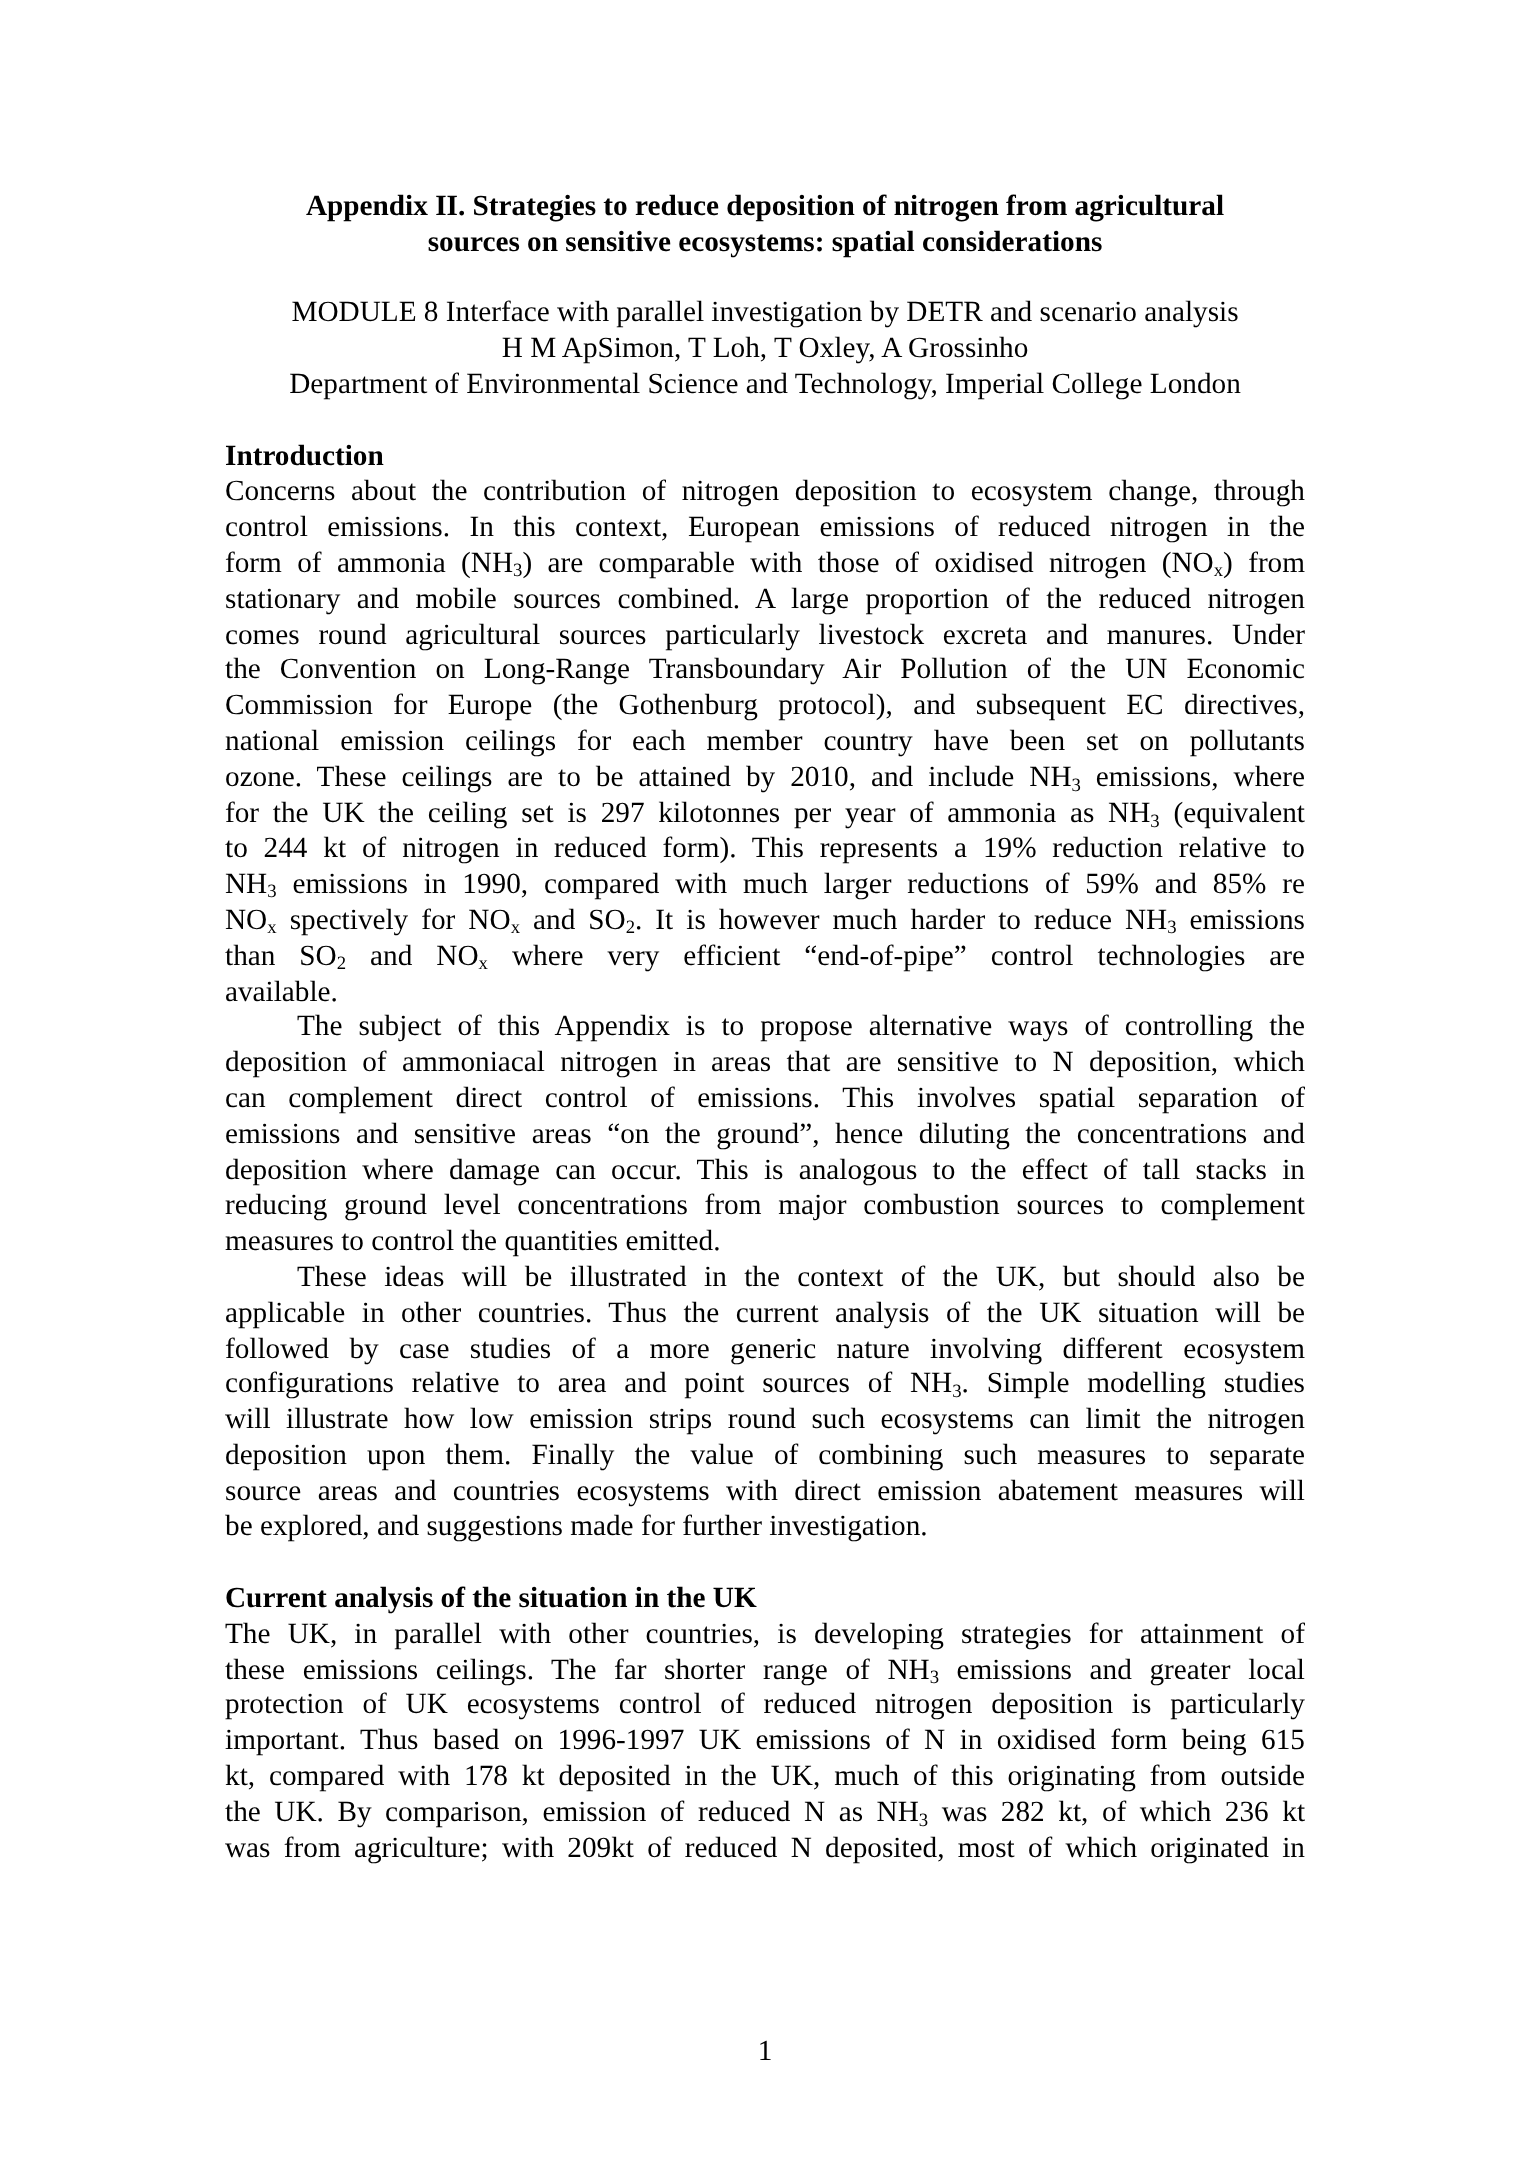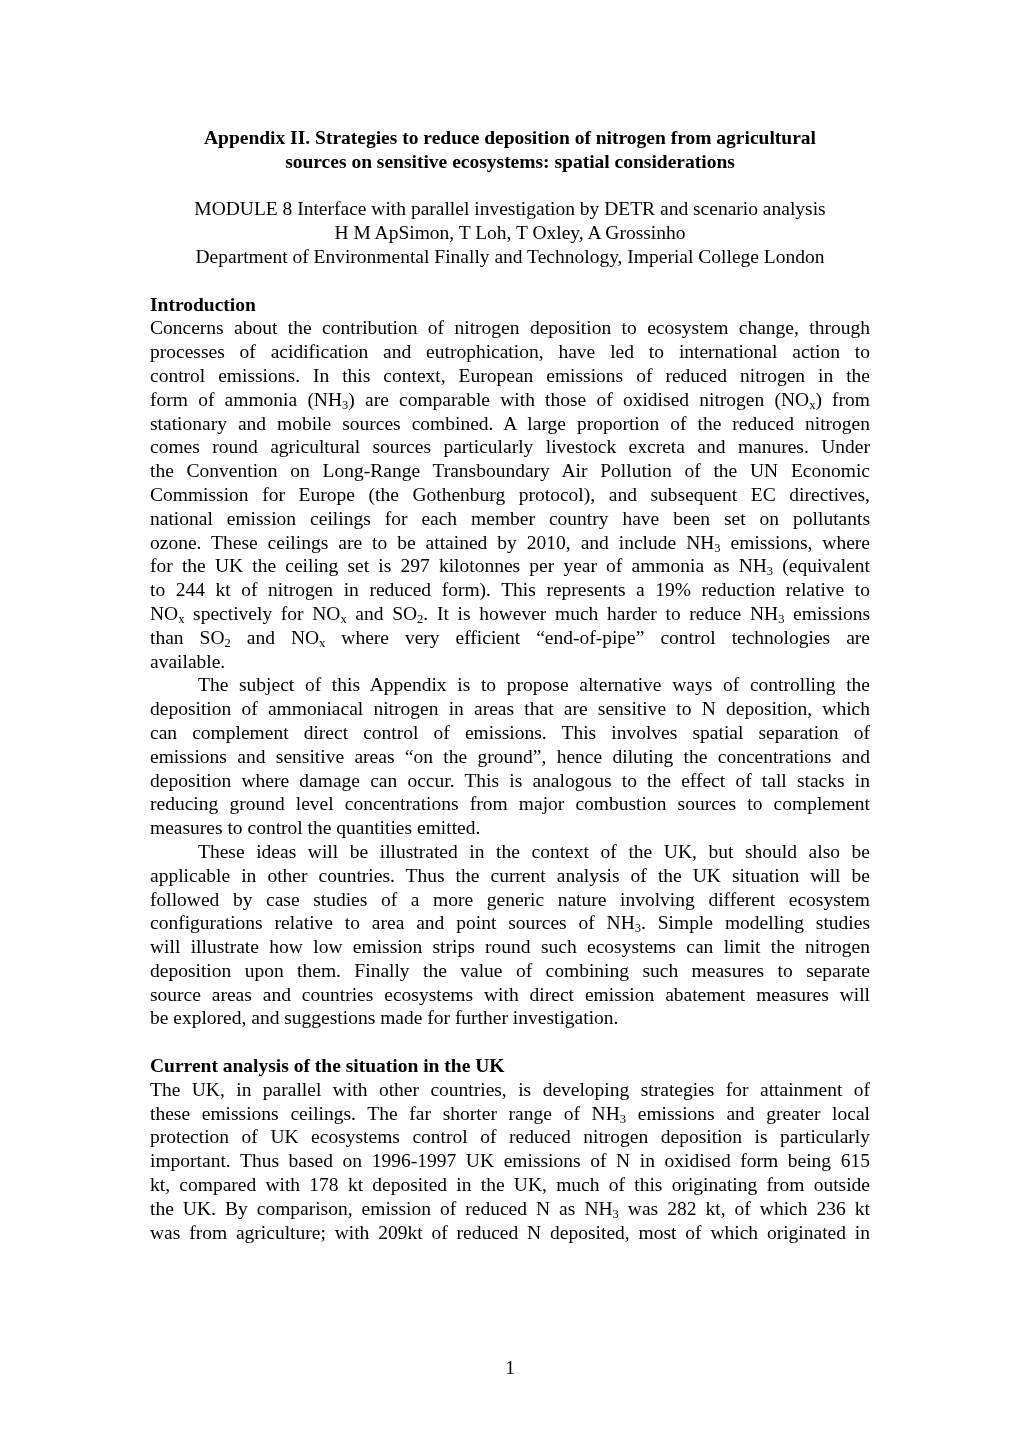--- a/index.html
+++ b/index.html
@@ -40,38 +40,38 @@
 <div class="page">
   <div class="content">
 
     <div class="line center bold">Appendix II.  Strategies to reduce deposition of nitrogen from agricultural</div>
     <div class="line center bold">sources on sensitive ecosystems: spatial considerations</div>
 
     <div class="blank"></div>
 
     <div class="line center">MODULE 8 Interface with parallel investigation by DETR and scenario analysis</div>
     <div class="line center">H M ApSimon, T Loh, T Oxley, A Grossinho</div>
-    <div class="line center">Department of Environmental Finally and Technology, Imperial College London</div>
+    <div class="line center">Department of Environmental Science and Technology, Imperial College London</div>
 
     <div class="blank"></div>
 
     <div class="line left bold">Introduction</div>
     <div>
         <div class="line body">Concerns about the contribution of nitrogen deposition to ecosystem change, through</div>
-        <div class="line body">processes of acidification and eutrophication, have led to international action to</div>
         <div class="line body">control emissions.  In this context, European emissions of reduced nitrogen in the</div>
         <div class="line body">form of ammonia (NH<sub>3</sub>) are comparable with those of oxidised nitrogen (NO<sub>x</sub>) from</div>
         <div class="line body">stationary and mobile sources combined.  A large proportion of the reduced nitrogen</div>
         <div class="line body">comes round agricultural sources particularly livestock excreta and manures.  Under</div>
         <div class="line body">the Convention on Long-Range Transboundary Air Pollution of the UN Economic</div>
         <div class="line body">Commission for Europe (the Gothenburg protocol), and subsequent EC directives,</div>
         <div class="line body">national emission ceilings for each member country have been set on pollutants</div>
         <div class="line body">ozone.  These ceilings are to be attained by 2010, and include NH<sub>3</sub> emissions, where</div>
         <div class="line body">for the UK the ceiling set is 297 kilotonnes per year of ammonia as NH<sub>3</sub> (equivalent</div>
         <div class="line body">to 244 kt of nitrogen in reduced form).  This represents a 19% reduction relative to</div>
+        <div class="line body">NH<sub>3</sub> emissions in 1990, compared with much larger reductions of 59% and 85% re</div>
         <div class="line body">NO<sub>x</sub> spectively for NO<sub>x</sub> and SO<sub>2</sub>.  It is however much harder to reduce NH<sub>3</sub> emissions</div>
         <div class="line body">than SO<sub>2</sub> and NO<sub>x</sub> where very efficient “end-of-pipe” control technologies are</div>
         <div class="line body end">available.</div>
         <div class="line body indent">The subject of this Appendix is to propose alternative ways of controlling the</div>
         <div class="line body">deposition of ammoniacal nitrogen in areas that are sensitive to N deposition, which</div>
         <div class="line body">can complement direct control of emissions.  This involves spatial separation of</div>
         <div class="line body">emissions and sensitive areas “on the ground”, hence diluting the concentrations and</div>
         <div class="line body">deposition where damage can occur.  This is analogous to the effect of tall stacks in</div>
         <div class="line body">reducing ground level concentrations from major combustion sources to complement</div>
         <div class="line body end">measures to control the quantities emitted.</div>

